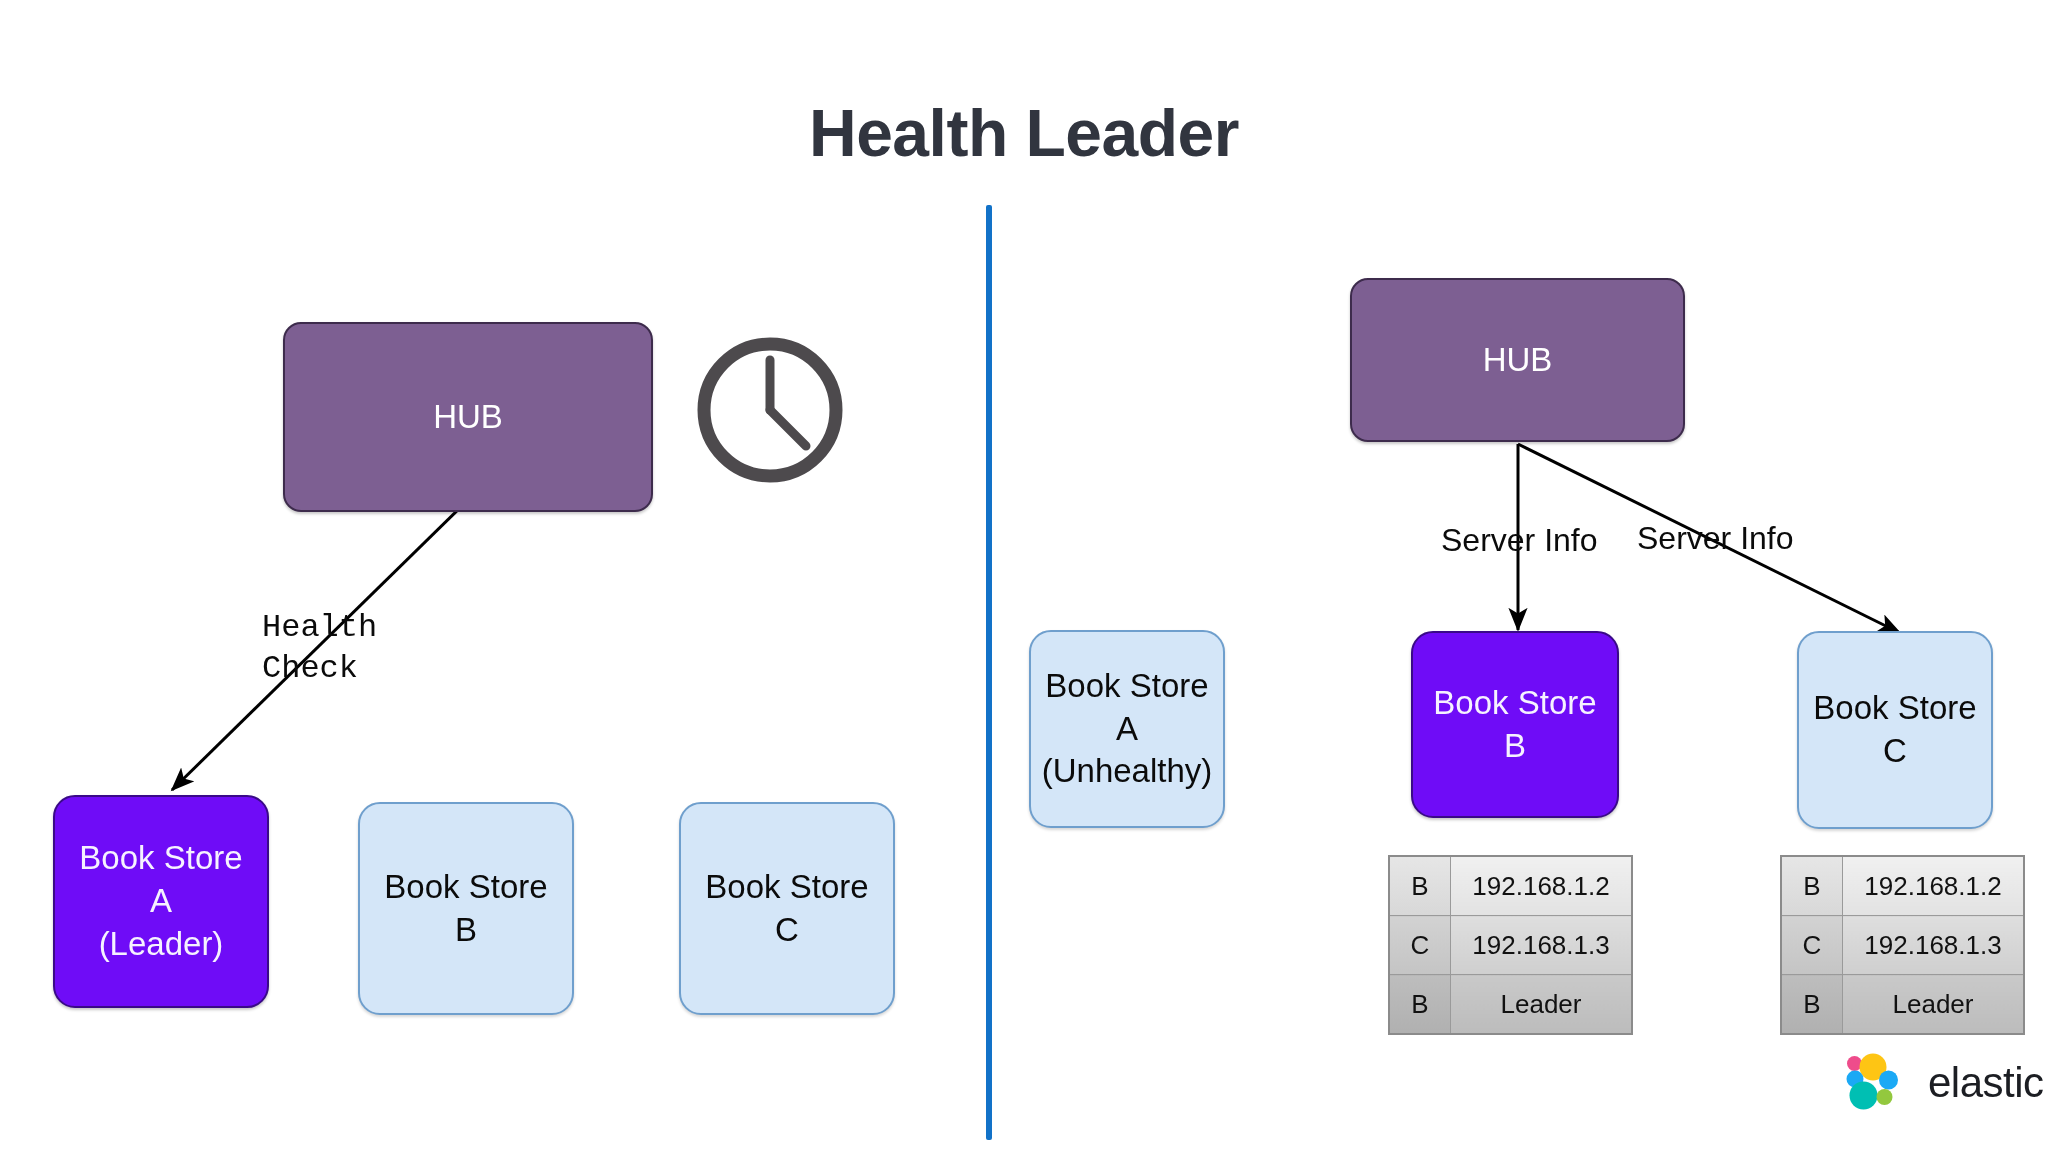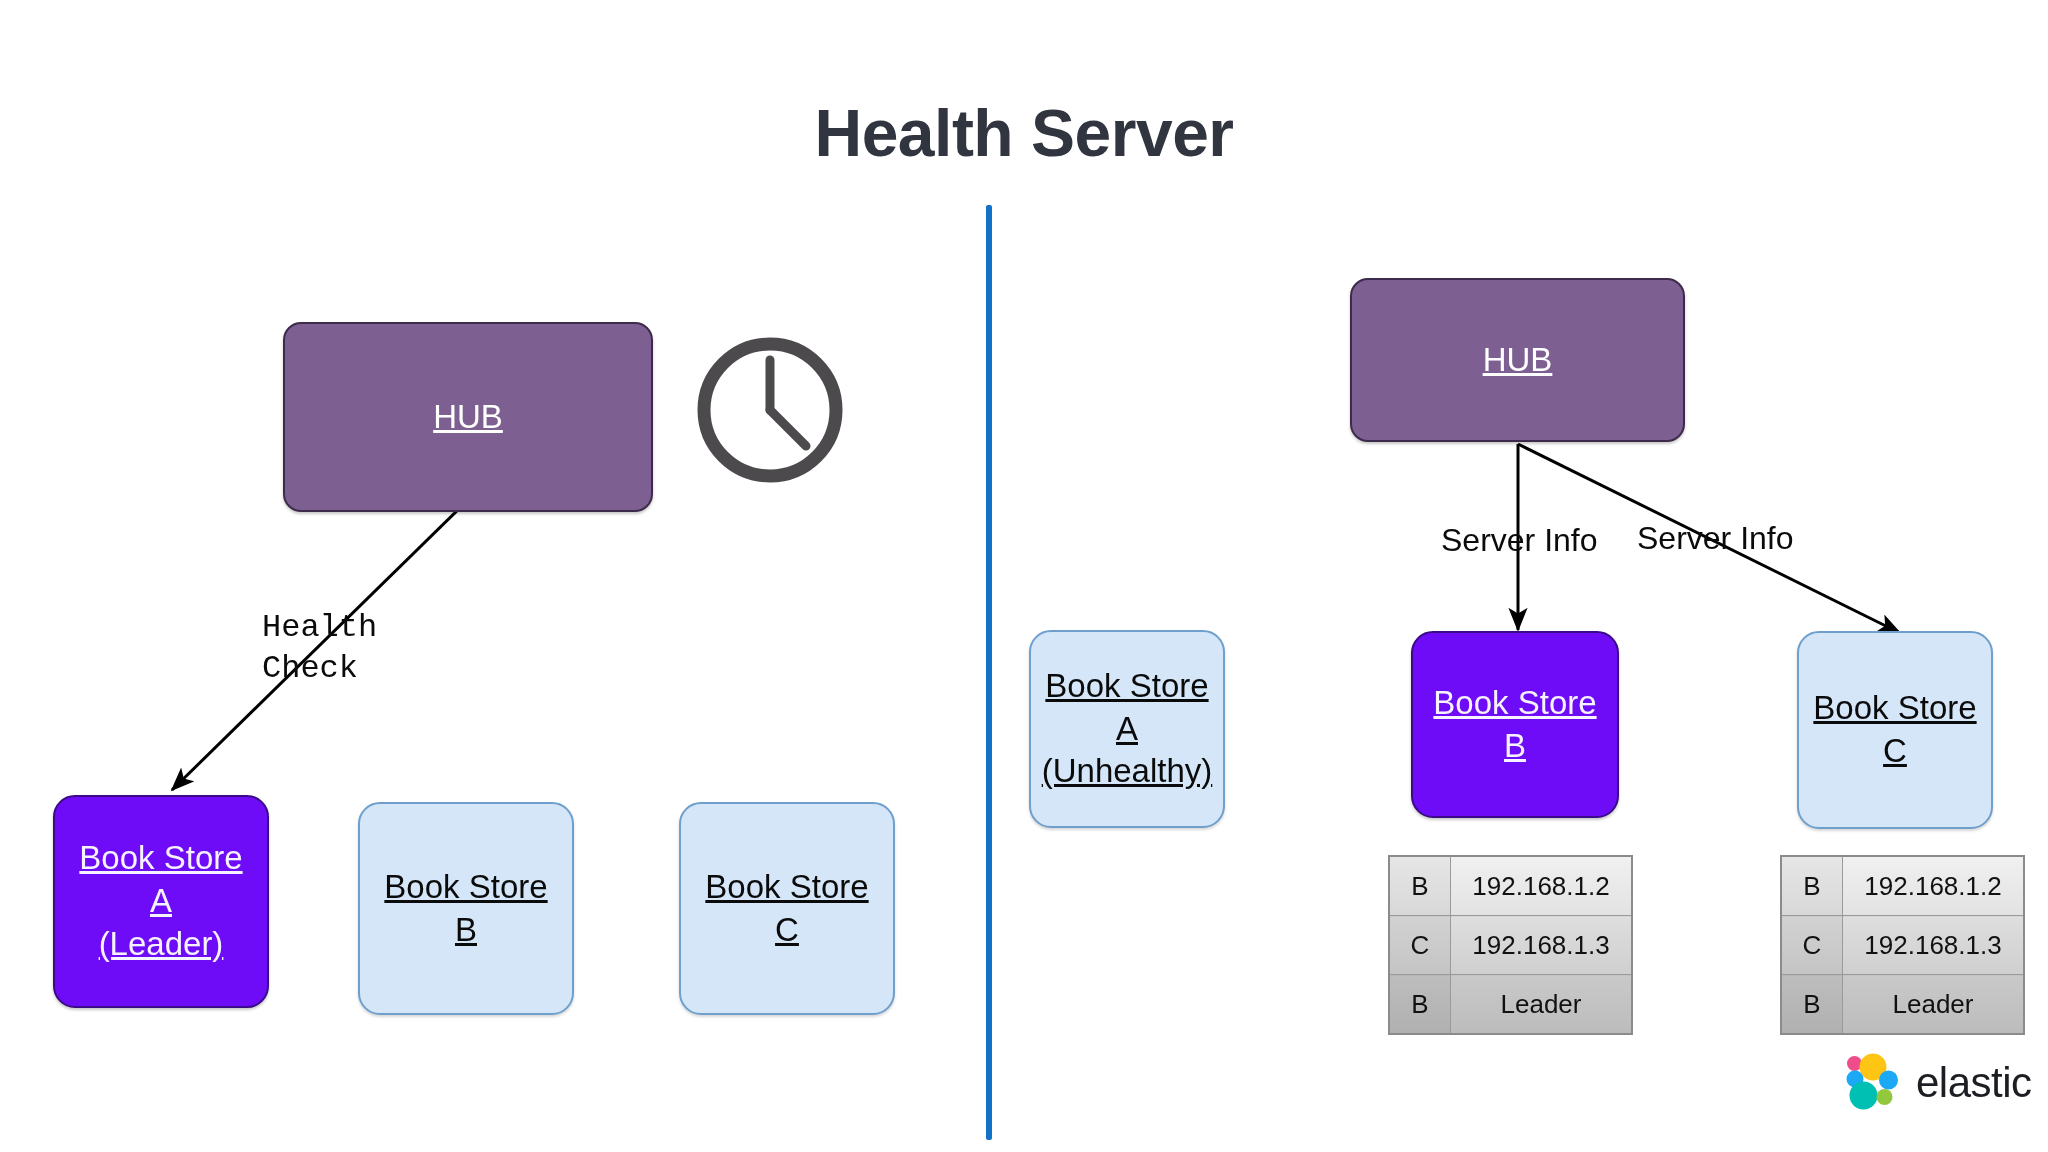--- a/index.html
+++ b/index.html
@@ -46,21 +46,20 @@
   
   .node {
     position: absolute;
     box-sizing: border-box;
     display: flex;
     align-items: center;
     justify-content: center;
     text-align: center;
     line-height: 1.3;
     white-space: pre-line;
-    text-decoration: underline;
   }
   .node-hub {
     background: #7d5f92;
     border: 2px solid #3d2b4c;
     border-radius: 18px;
     color: #ffffff;
     font-size: 33px;
     box-shadow: 0 2px 3px rgba(0,0,0,0.22);
   }
   .node-blue {
@@ -124,37 +123,37 @@
   .info-table tr.r1 td.key { background: linear-gradient(#d2d2d2, #c4c4c4); }
   .info-table tr.r2 td.key { background: linear-gradient(#bdbdbd, #b0b0b0); }
 
   
   #elastic-logo {
     position: absolute;
     left: 1842px;
     top: 1052px;
     display: flex;
     align-items: center;
-    gap: 12px;
+    gap: 24px;
   }
   #elastic-wordmark {
     font-size: 42px;
     color: #1c1e23;
     letter-spacing: -0.5px;
     line-height: 1;
   }
 
   svg.edge { position: absolute; left: 0; top: 0; overflow: visible; }
 </style>
 </head>
 <body>
 
 <div id="canvas">
 
-  <div id="title">Health Server</div>
+  <div id="title">Health Leader</div>
 
   <div id="divider"></div>
 
   <svg class="edge" width="2048" height="1152" viewBox="0 0 2048 1152" aria-hidden="true">
     <defs>
       <marker id="arrowhead" markerWidth="9" markerHeight="9" refX="7.4" refY="3.2" orient="auto" markerUnits="strokeWidth">
         <path d="M0,0 L8,3.2 L0,6.4 L1.9,3.2 Z" fill="#000000"></path>
       </marker>
     </defs>
     <line x1="468" y1="500" x2="172" y2="790" stroke="#000000" stroke-width="3" marker-end="url(#arrowhead)"></line>

